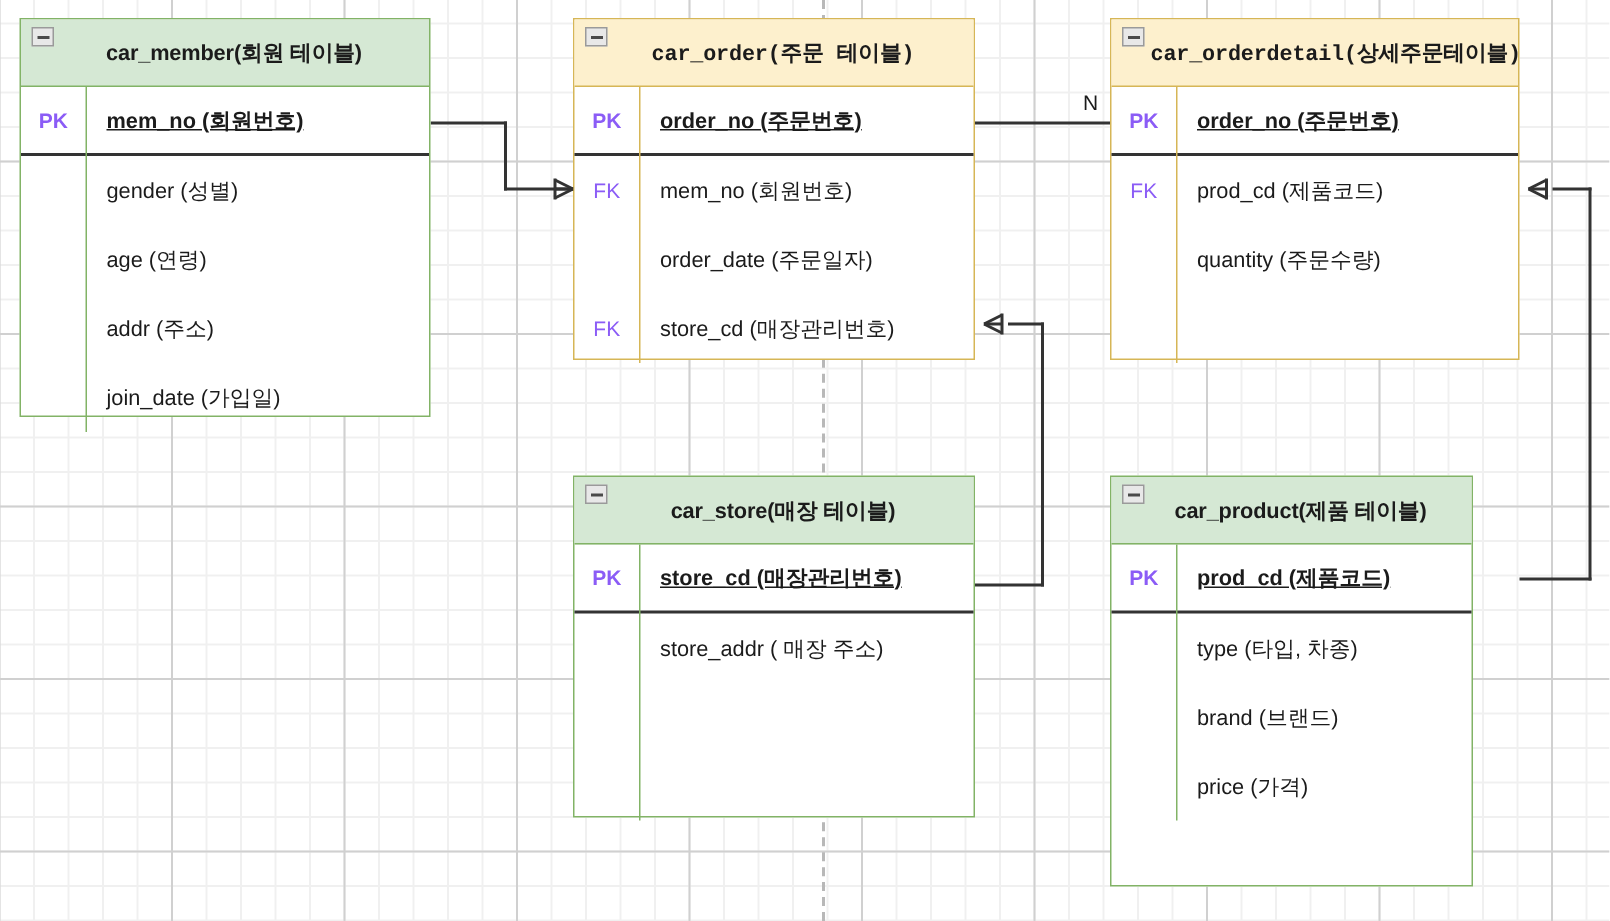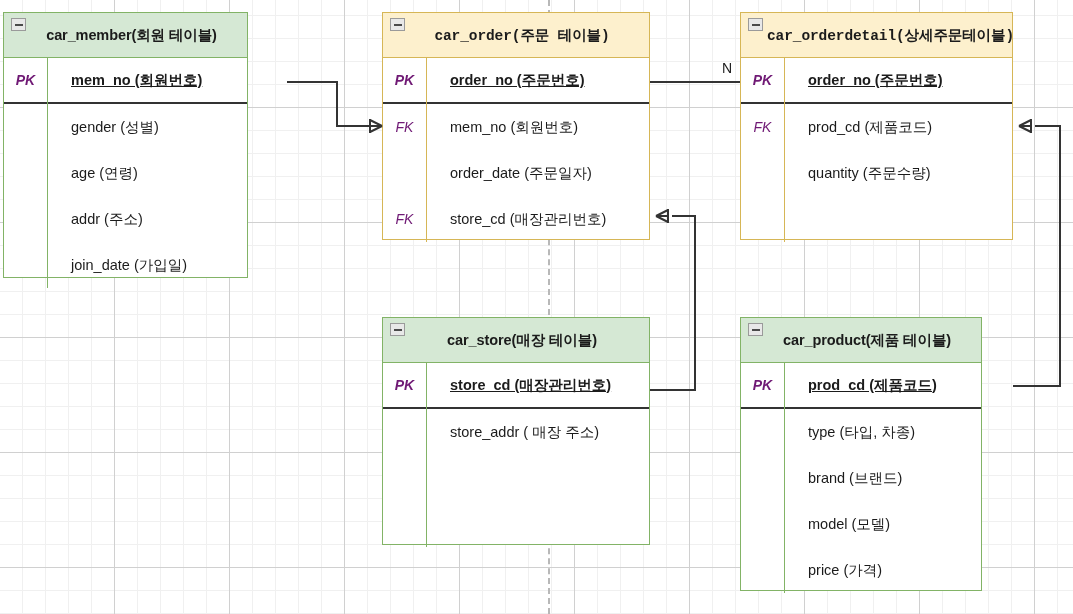--- a/index.html
+++ b/index.html
@@ -122,28 +122,27 @@
     box-sizing: border-box;
   }
   .row.pk-row {
     border-bottom: 2px solid #333333;
   }
   .row .key {
     width: 43px;
     flex: 0 0 43px;
     text-align: center;
     font-size: 14px;
-    color: #701a75;
-    font-style: italic;
+    color: #8b5cf6;
   }
   .row.pk-row .key {
     font-weight: bold;
   }
   .row .fieldname {
-    padding-left: 24px;
+    padding-left: 14px;
     font-size: 14.5px;
     color: #1b1b1b;
     white-space: nowrap;
   }
   .row.pk-row .fieldname {
     font-weight: bold;
     text-decoration: underline;
   }
   .row.spacer {
     height: 46px;
@@ -174,21 +173,21 @@
   }
   .crow svg { display: block; overflow: visible; }
 </style>
 </head>
 <body>
 
 <div id="canvas">
 
   <div class="guide-v" style="left:548px; top:0px; height:614px;"></div>
 
-  <div class="entity" style="left:3px; top:12px; width:245px; height:266px;">
+  <div class="entity" style="left:13px; top:12px; width:274px; height:266px;">
     <div class="ent-header">
       <span class="collapse-icon">
           <span class="bar"></span>
         </span>
       <span class="title-text">car_member(회원 테이블)</span>
     </div>
     <div class="ent-body">
       <div class="row pk-row">
         <span class="key">PK</span>
         <span class="fieldname">mem_no (회원번호)</span>
@@ -305,24 +304,20 @@
         <span class="key">PK</span>
         <span class="fieldname">prod_cd (제품코드)</span>
       </div>
       <div class="row">
         <span class="key"></span>
         <span class="fieldname">type (타입, 차종)</span>
       </div>
       <div class="row">
         <span class="key"></span>
         <span class="fieldname">brand (브랜드)</span>
-      </div>
-      <div class="row">
-        <span class="key"></span>
-        <span class="fieldname">model (모델)</span>
       </div>
       <div class="row">
         <span class="key"></span>
         <span class="fieldname">price (가격)</span>
       </div>
     </div>
   </div>
 
   <div class="conn h" style="left:287px; top:81px; width:51px;"></div>
   <div class="conn v" style="left:336px; top:81px; height:46px;"></div>

